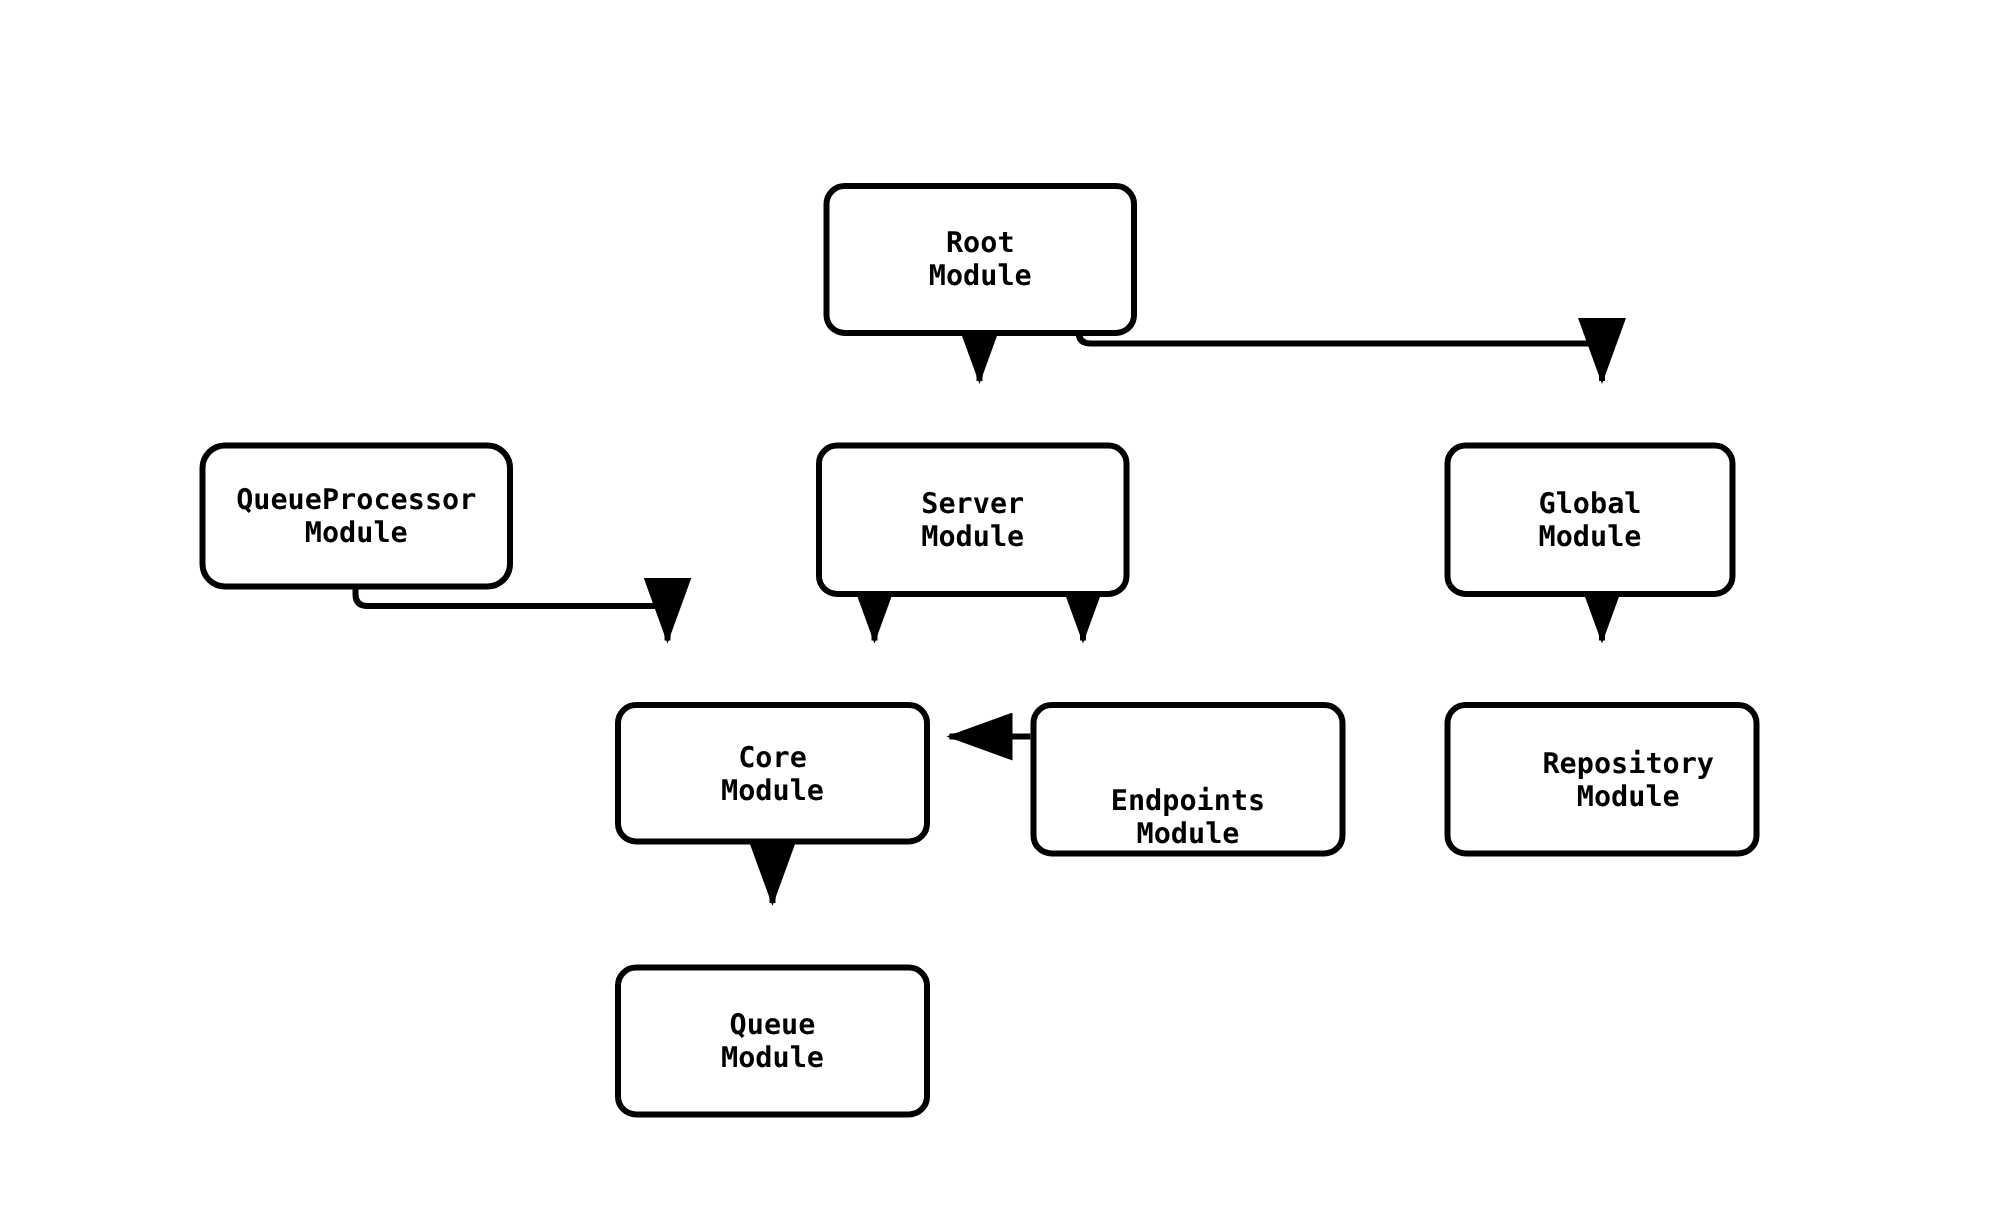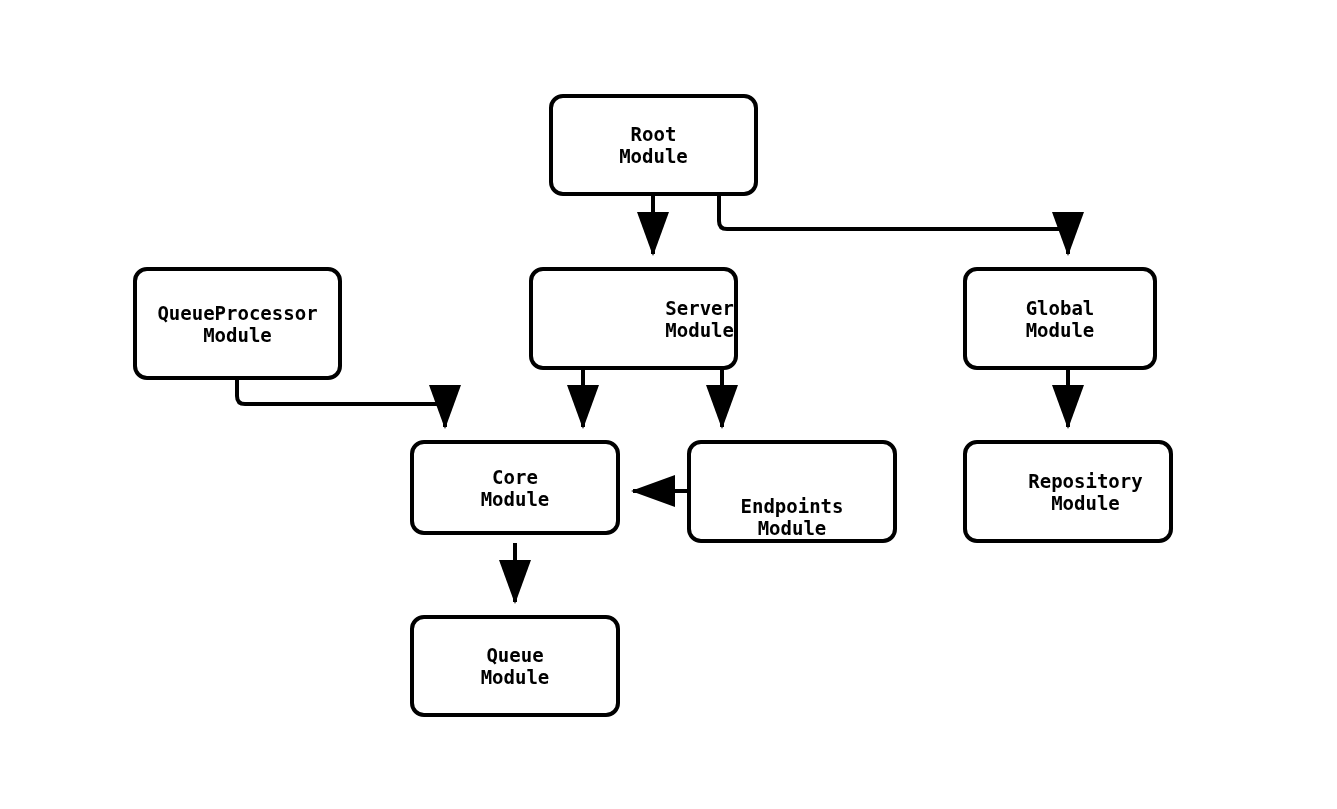--- a/index.html
+++ b/index.html
@@ -29,20 +29,21 @@
   .node {
     position: absolute;
     box-sizing: border-box;
     background: #ffffff;
     border: 4px solid #000000;
     border-radius: 14px;
     display: flex;
     align-items: center;
     justify-content: center;
     z-index: 2;
+    margin-top: 28px;
   }
   .node-label {
     font-family: "DejaVu Sans Mono", "Liberation Mono", monospace;
     font-size: 19px;
     line-height: 22px;
     font-weight: 700;
     color: #000000;
     text-align: center;
     white-space: pre;
     letter-spacing: 0px;
@@ -78,26 +79,26 @@
 
       <path d="M 515,543 L 515,602" marker-end="url(#arrowhead)"></path>
     </g>
   </svg>
 
   <div class="node" style="left:549px; top:94px; width:209px; height:102px;">
     <span class="node-label">Root
 Module</span>
   </div>
 
-  <div class="node" style="left:133px; top:267px; width:209px; height:113px;">
+  <div class="node" style="left:133px; top:267px; width:209px; height:98px;border-radius:17px;">
     <span class="node-label">QueueProcessor
 Module</span>
   </div>
 
-  <div class="node" style="left:529px; top:267px; width:209px; height:103px;justify-content:flex-end;">
+  <div class="node" style="left:544px; top:267px; width:209px; height:103px;">
     <span class="node-label">Server
 Module</span>
   </div>
 
   <div class="node" style="left:963px; top:267px; width:194px; height:103px;">
     <span class="node-label">Global
 Module</span>
   </div>
 
   <div class="node" style="left:410px; top:440px; width:210px; height:95px;">

